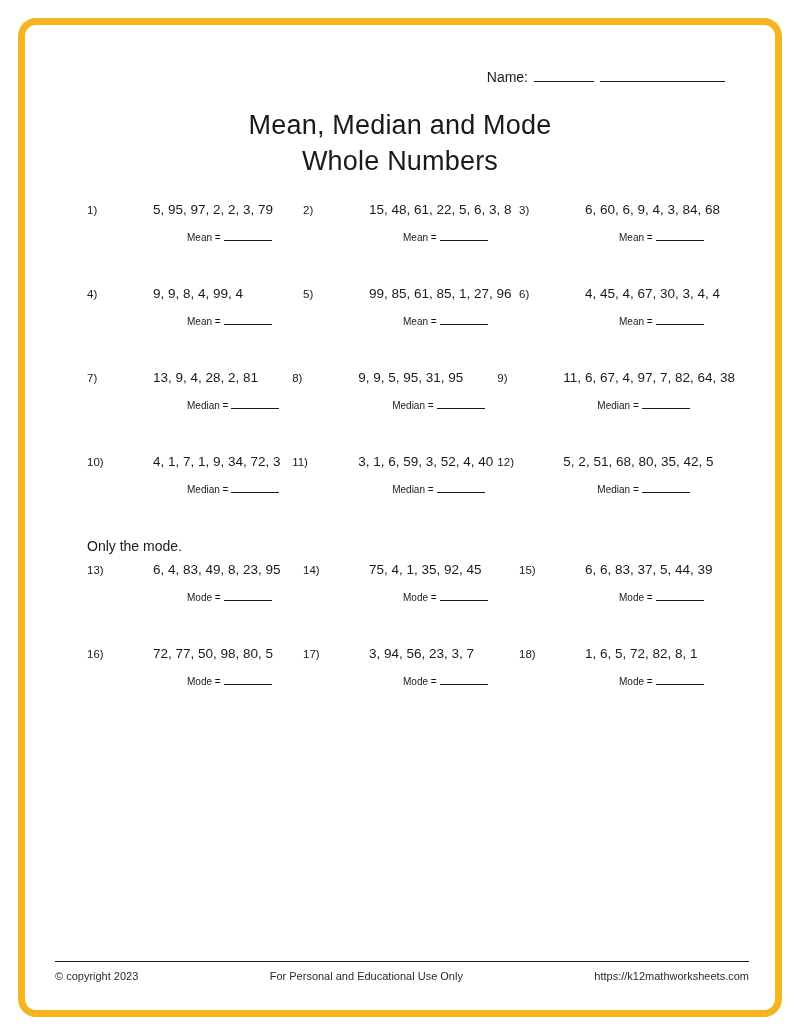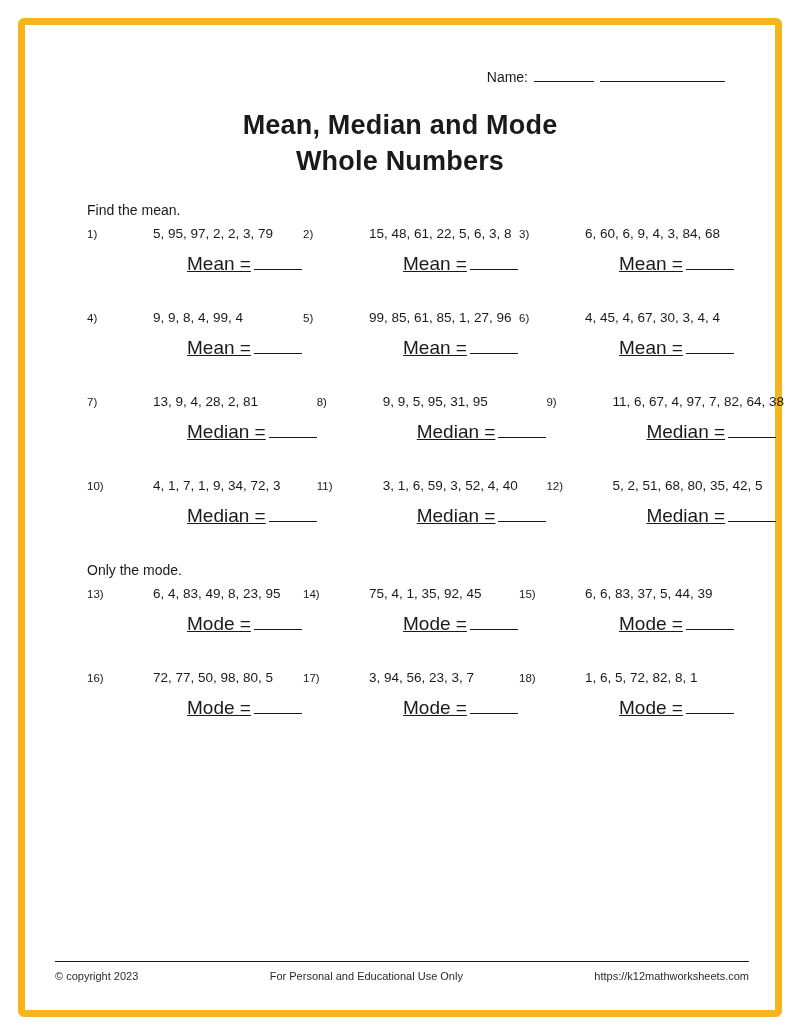--- a/index.html
+++ b/index.html
@@ -19,21 +19,21 @@
     height: 1035px;
     box-sizing: border-box;
     padding: 18px;
   }
   .frame {
     position: relative;
     width: 100%;
     height: 100%;
     box-sizing: border-box;
     border: 7px solid #f5b51f;
-    border-radius: 6px;
+    border-radius: 18px;
     background: #ffffff;
     padding: 30px 40px 0 40px;
   }
   .name-row {
     display: flex;
     justify-content: flex-end;
     align-items: baseline;
     font-size: 14px;
     padding-right: 10px;
     padding-top: 14px;
@@ -51,21 +51,21 @@
   }
   .name-blank2 {
     display: inline-block;
     width: 125px;
     border-bottom: 1px solid #1a1a1a;
     height: 12px;
   }
   .title {
     text-align: center;
     font-size: 27px;
-    font-weight: bold;
+    font-weight: normal;
     line-height: 1.35;
     margin-top: 22px;
     letter-spacing: 0.2px;
   }
   .title .line2 {
     display: block;
   }
   .instructions {
     font-size: 13.5px;
     margin-top: 22px;
@@ -104,24 +104,23 @@
     flex: 1;
     margin-left: 40px;
   }
   .pnums {
     font-size: 13.5px;
     white-space: nowrap;
     color: #1a1a1a;
   }
   .answer {
     margin-top: 12px;
-    font-size: 19px;
+    font-size: 10px;
     margin-left: 34px;
     white-space: nowrap;
-    text-decoration: underline;
   }
   .ansblank {
     display: inline-block;
     width: 48px;
     border-bottom: 1px solid #1a1a1a;
     height: 11px;
     margin-left: 3px;
   }
   .footer {
     position: absolute;
@@ -159,21 +158,20 @@
       <span class="name-blank2"></span>
     </div>
 
     <div class="title">
       <span>Mean, Median and Mode</span>
       <span class="line2">Whole Numbers</span>
     </div>
 
 
     <div class="section">
-      <div class="section-heading">Find the mean.</div>
       <div class="grid">
 
         <div class="problem">
           <div class="pnum">1)</div>
           <div class="pbody">
             <div class="pnums">5, 95, 97, 2, 2, 3, 79</div>
             <div class="answer">
               <span>Mean =</span><span class="ansblank"></span>
             </div>
           </div>

